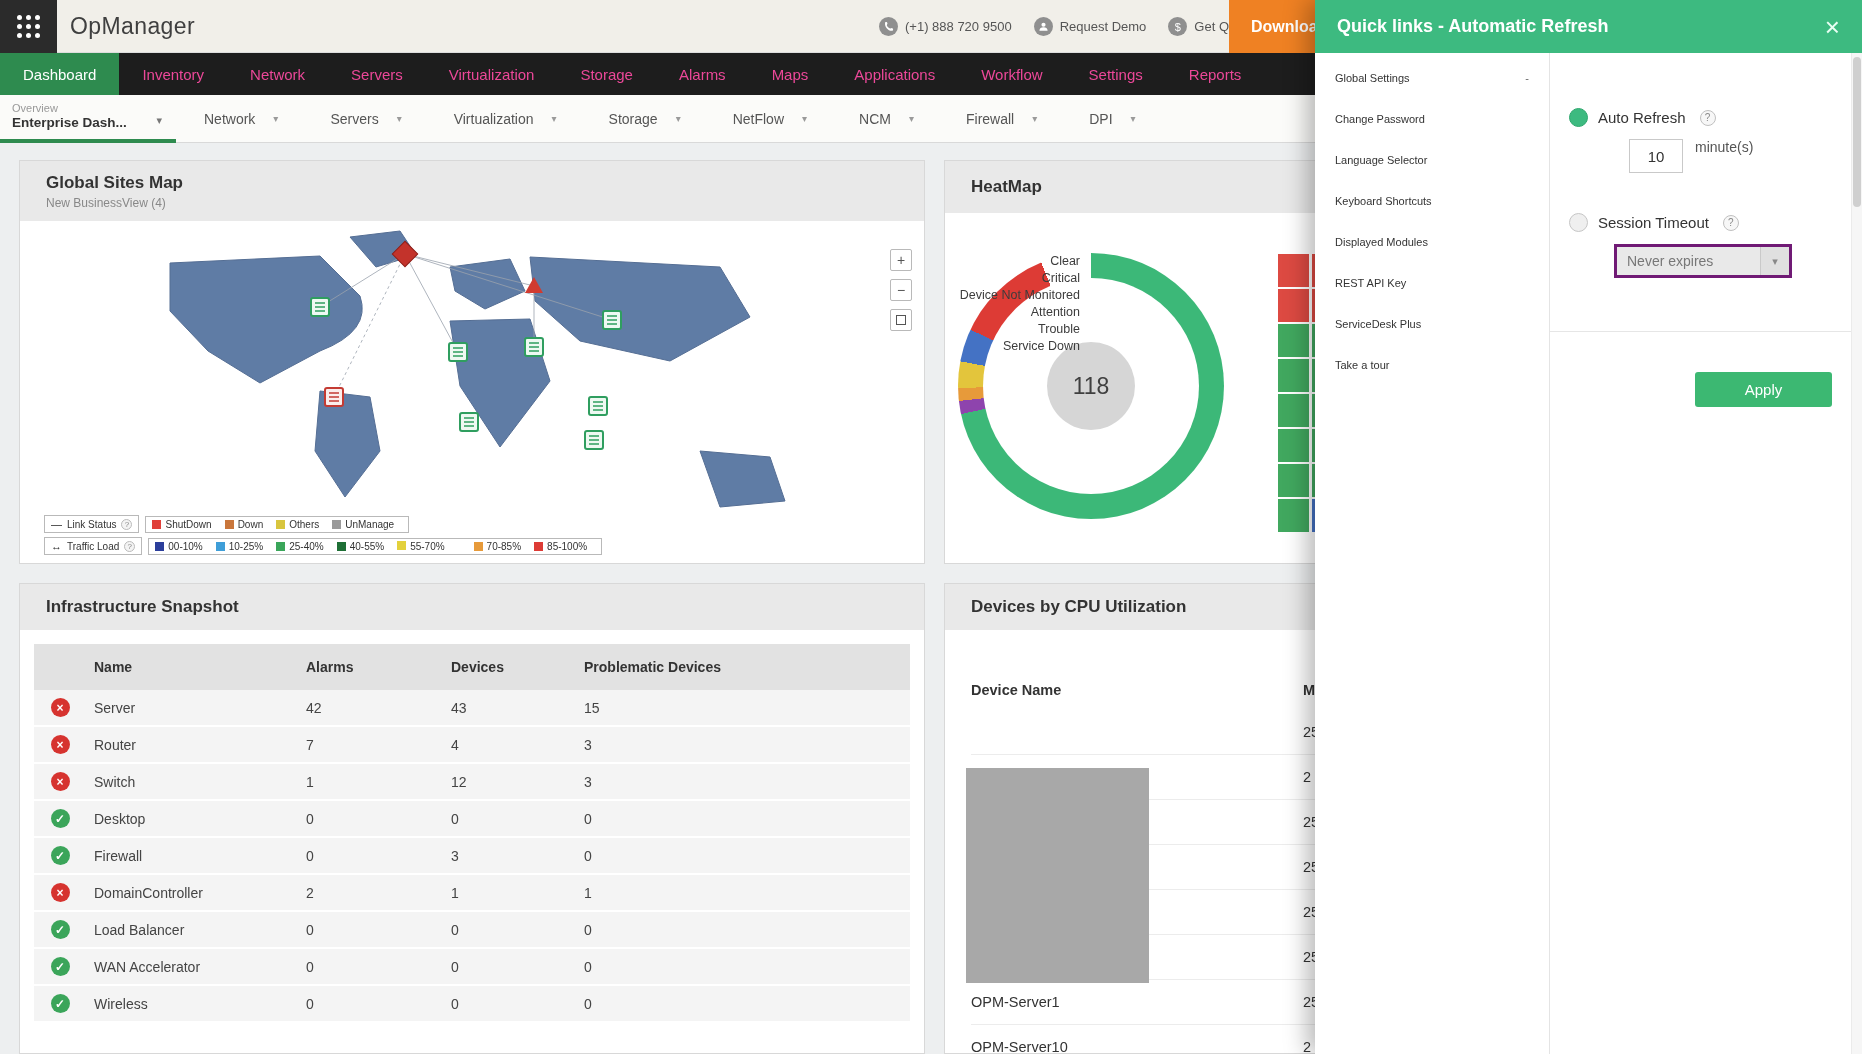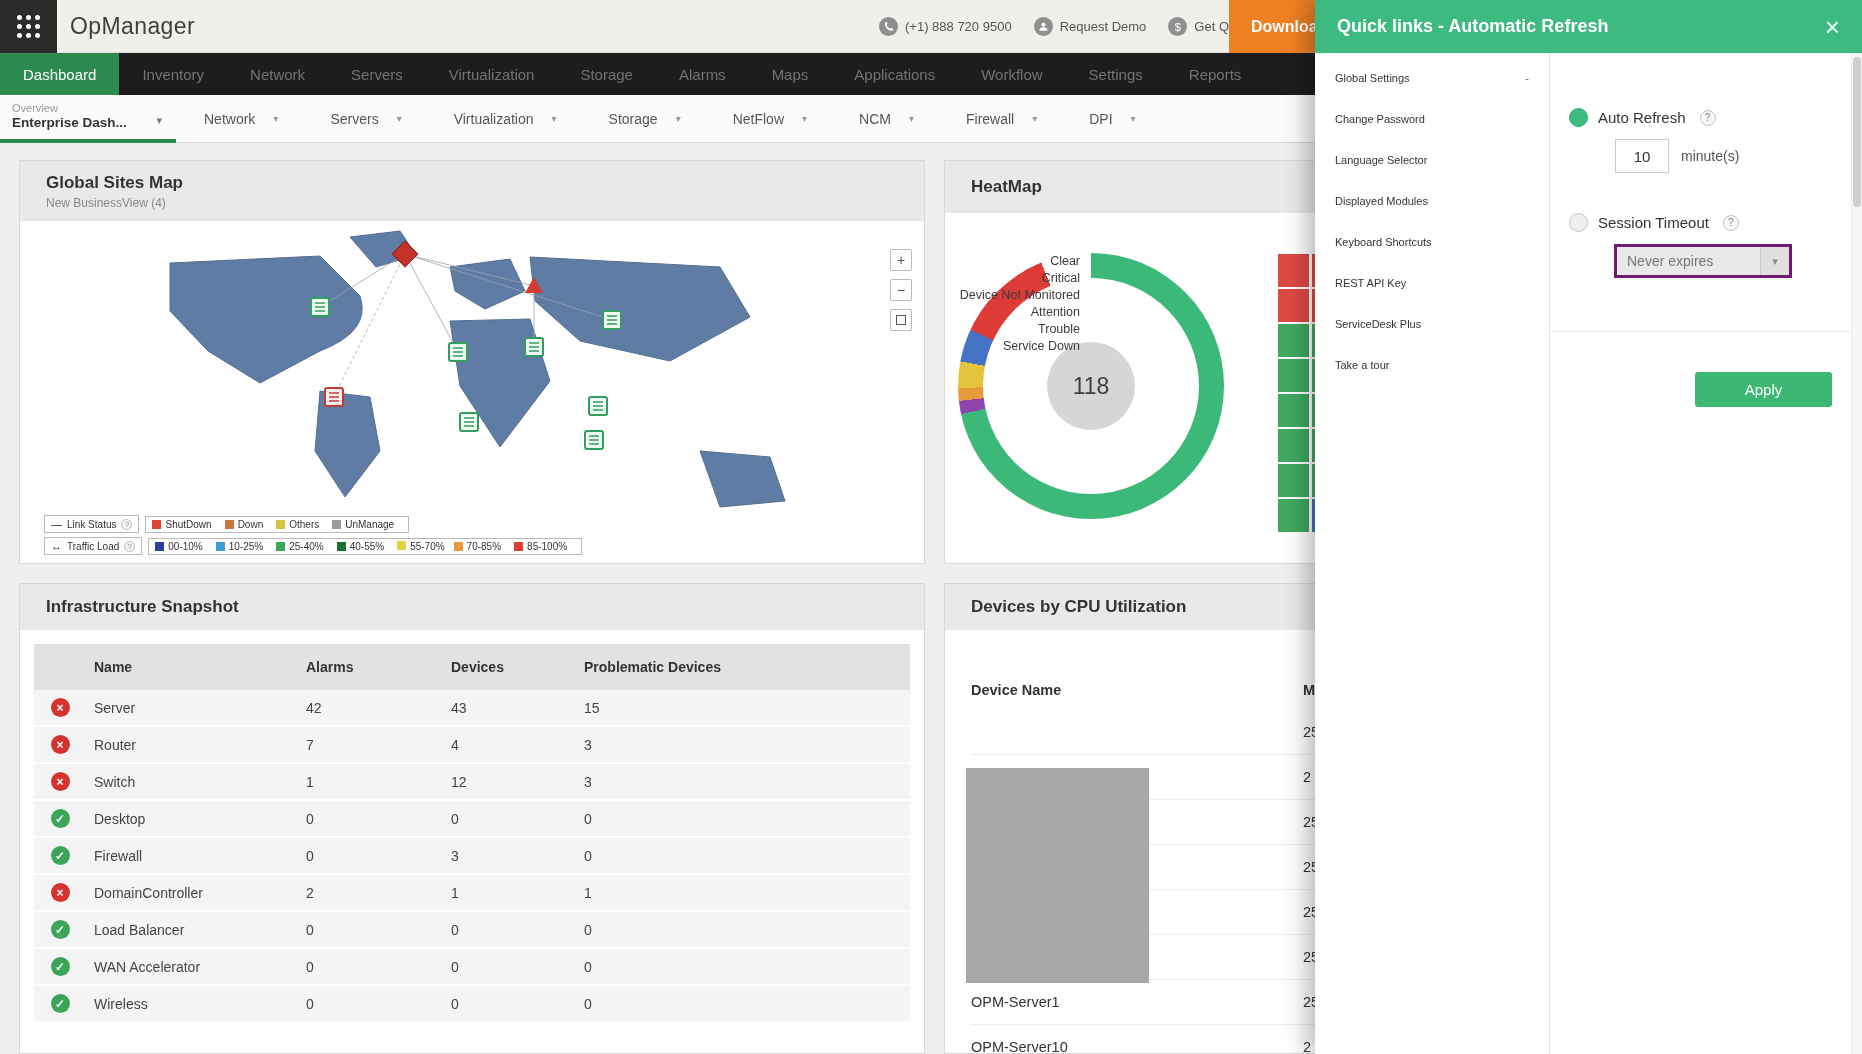--- a/index.html
+++ b/index.html
@@ -13,21 +13,21 @@
   .grid-dots{display:grid;grid-template-columns:repeat(3,5px);grid-gap:4px}
   .grid-dots span{width:5px;height:5px;border-radius:50%;background:#fff}
   .logo{position:absolute;left:70px;top:13px;font-size:23px;color:#3f3f3f;letter-spacing:.4px}
   .topbar-cluster{position:absolute;left:879px;top:0;height:53px;display:flex;align-items:center;gap:22px;font-size:13px;color:#555;white-space:nowrap}
   .tb-item{display:flex;align-items:center;gap:7px;cursor:pointer}
   .tb-ic{width:19px;height:19px;border-radius:50%;background:#8f8f8f;color:#fff;display:flex;align-items:center;justify-content:center;font-size:11px;flex:none}
   .download-btn{position:absolute;left:1229px;top:0;height:53px;width:160px;background:#ef8123;color:#fff;font-weight:bold;font-size:16px;border:none;text-align:left;padding-left:22px;cursor:pointer}
 
   
   .mainnav{position:absolute;left:0;top:53px;width:100%;height:42px;background:#1d1d1d;display:flex;z-index:1}
-  .nav-item{display:flex;align-items:center;padding:0 23px;color:#737373;font-size:15px;cursor:pointer;white-space:nowrap}
+  .nav-item{display:flex;align-items:center;padding:0 23px;color:#ec4899;font-size:15px;cursor:pointer;white-space:nowrap}
   .nav-item.active{background:#2e8b4f;color:#fff}
 
   
   .subnav{position:absolute;left:0;top:95px;width:100%;height:48px;background:#fbfbf9;border-bottom:1px solid #d9d9d9;display:flex;align-items:center;z-index:1}
   .dash-select{width:176px;height:48px;padding:7px 0 0 12px;border-bottom:4px solid #2e8b4f;cursor:pointer;position:relative;flex:none}
   .dash-overview{font-size:11px;color:#999}
   .dash-name{font-size:13.5px;font-weight:bold;color:#333;margin-top:1px}
   .dash-caret{position:absolute;right:14px;top:19px;color:#777;font-size:11px}
   .subnav-items{display:flex;align-items:center;gap:52px;margin-left:28px;font-size:14px;color:#555}
   .subnav-item{display:flex;align-items:center;gap:18px;cursor:pointer;white-space:nowrap}
@@ -89,21 +89,21 @@
   .panel-menu{width:235px;border-right:1px solid #e4e4e4;padding-top:4px}
   .pm-item{height:41px;display:flex;align-items:center;padding:0 20px;font-size:11px;color:#333;cursor:pointer}
   .pm-item .suffix{margin-left:auto;color:#666}
   .pm-item.active{background:#efefef;padding-left:34px}
   .panel-content{flex:1;position:relative;padding:55px 30px 0 19px}
   .radio-row{display:flex;align-items:center;gap:10px;margin-bottom:12px}
   .radio{width:19px;height:19px;border-radius:50%;border:1px solid #c6c6c6;background:#efefef;cursor:pointer;flex:none}
   .radio.checked{background:#3dba80;border-color:#2ea86e}
   .radio-label{font-size:15px;color:#333}
   .help{width:16px;height:16px;border-radius:50%;border:1px solid #c0c0c0;background:#f7f7f7;color:#888;font-size:10px;display:flex;align-items:center;justify-content:center;margin-left:4px;cursor:pointer;flex:none}
-  .input-row{margin:0 0 40px 46px;display:flex;align-items:center;gap:12px;font-size:14px;color:#555}
+  .input-row{margin:0 0 40px 60px;display:flex;align-items:flex-start;gap:12px;font-size:14px;color:#555}
   .interval-input{width:54px;height:34px;border:1px solid #c9c9c9;font-size:15px;color:#333;text-align:center;background:#fff;font-family:"Liberation Sans",sans-serif}
   .select-row{margin-left:45px}
   .select{width:178px;height:34px;background:#e9e9e9;border:3px solid #701a75;display:flex;align-items:center;color:#777;font-size:14px;cursor:pointer}
   .select .val{padding-left:10px}
   .select .caret{margin-left:auto;width:29px;height:100%;border-left:1px solid #c9c9c9;background:#e0e0e0;display:flex;align-items:center;justify-content:center;color:#888;font-size:11px}
   .panel-divider{border-top:1px solid #e6e6e6;margin:53px -30px 0 -19px}
   .apply-btn{position:absolute;right:30px;top:319px;width:137px;height:35px;background:#3cb872;border:none;color:#fff;font-size:15px;border-radius:3px;cursor:pointer}
   .panel-scroll{position:absolute;right:0;top:53px;width:11px;bottom:0;background:#f6f6f6;border-left:1px solid #ebebeb}
   .panel-thumb{position:absolute;right:1px;top:4px;width:8px;height:150px;border-radius:4px;background:#cfcfcf;cursor:pointer}
 </style>
@@ -318,21 +318,21 @@
                 <span>10-25%</span>
               </span>
               <span style="display: inline-flex; align-items: center; gap: 4px; margin-right: 8px;">
                 <span class="sq" style="background: rgb(58, 166, 90);"></span>
                 <span>25-40%</span>
               </span>
               <span style="display: inline-flex; align-items: center; gap: 4px; margin-right: 8px;">
                 <span class="sq" style="background: rgb(30, 111, 53);"></span>
                 <span>40-55%</span>
               </span>
-              <span style="display: inline-flex; align-items: flex-start; gap: 4px; margin-right: 4px;">
+              <span style="display: inline-flex; align-items: flex-start; gap: 4px; margin-right: 24px;">
                 <span class="sq" style="background: rgb(227, 209, 60);"></span>
                 <span>55-70%</span>
               </span>
               <span style="display: inline-flex; align-items: center; gap: 4px; margin-right: 8px;">
                 <span class="sq" style="background: rgb(231, 154, 58);"></span>
                 <span>70-85%</span>
               </span>
               <span style="display: inline-flex; align-items: center; gap: 4px; margin-right: 8px;">
                 <span class="sq" style="background: rgb(221, 59, 53);"></span>
                 <span>85-100%</span>
@@ -538,24 +538,24 @@
             <span>Global Settings</span>
             <span class="suffix">-</span>
           </div>
           <div class="pm-item">
             <span>Change Password</span>
           </div>
           <div class="pm-item">
             <span>Language Selector</span>
           </div>
           <div class="pm-item">
+            <span>Keyboard Shortcuts</span>
+          </div>
+          <div class="pm-item">
             <span>Displayed Modules</span>
-          </div>
-          <div class="pm-item">
-            <span>Keyboard Shortcuts</span>
           </div>
           <div class="pm-item">
             <span>REST API Key</span>
           </div>
           <div class="pm-item">
             <span>ServiceDesk Plus</span>
           </div>
           <div class="pm-item">
             <span>Take a tour</span>
           </div>

